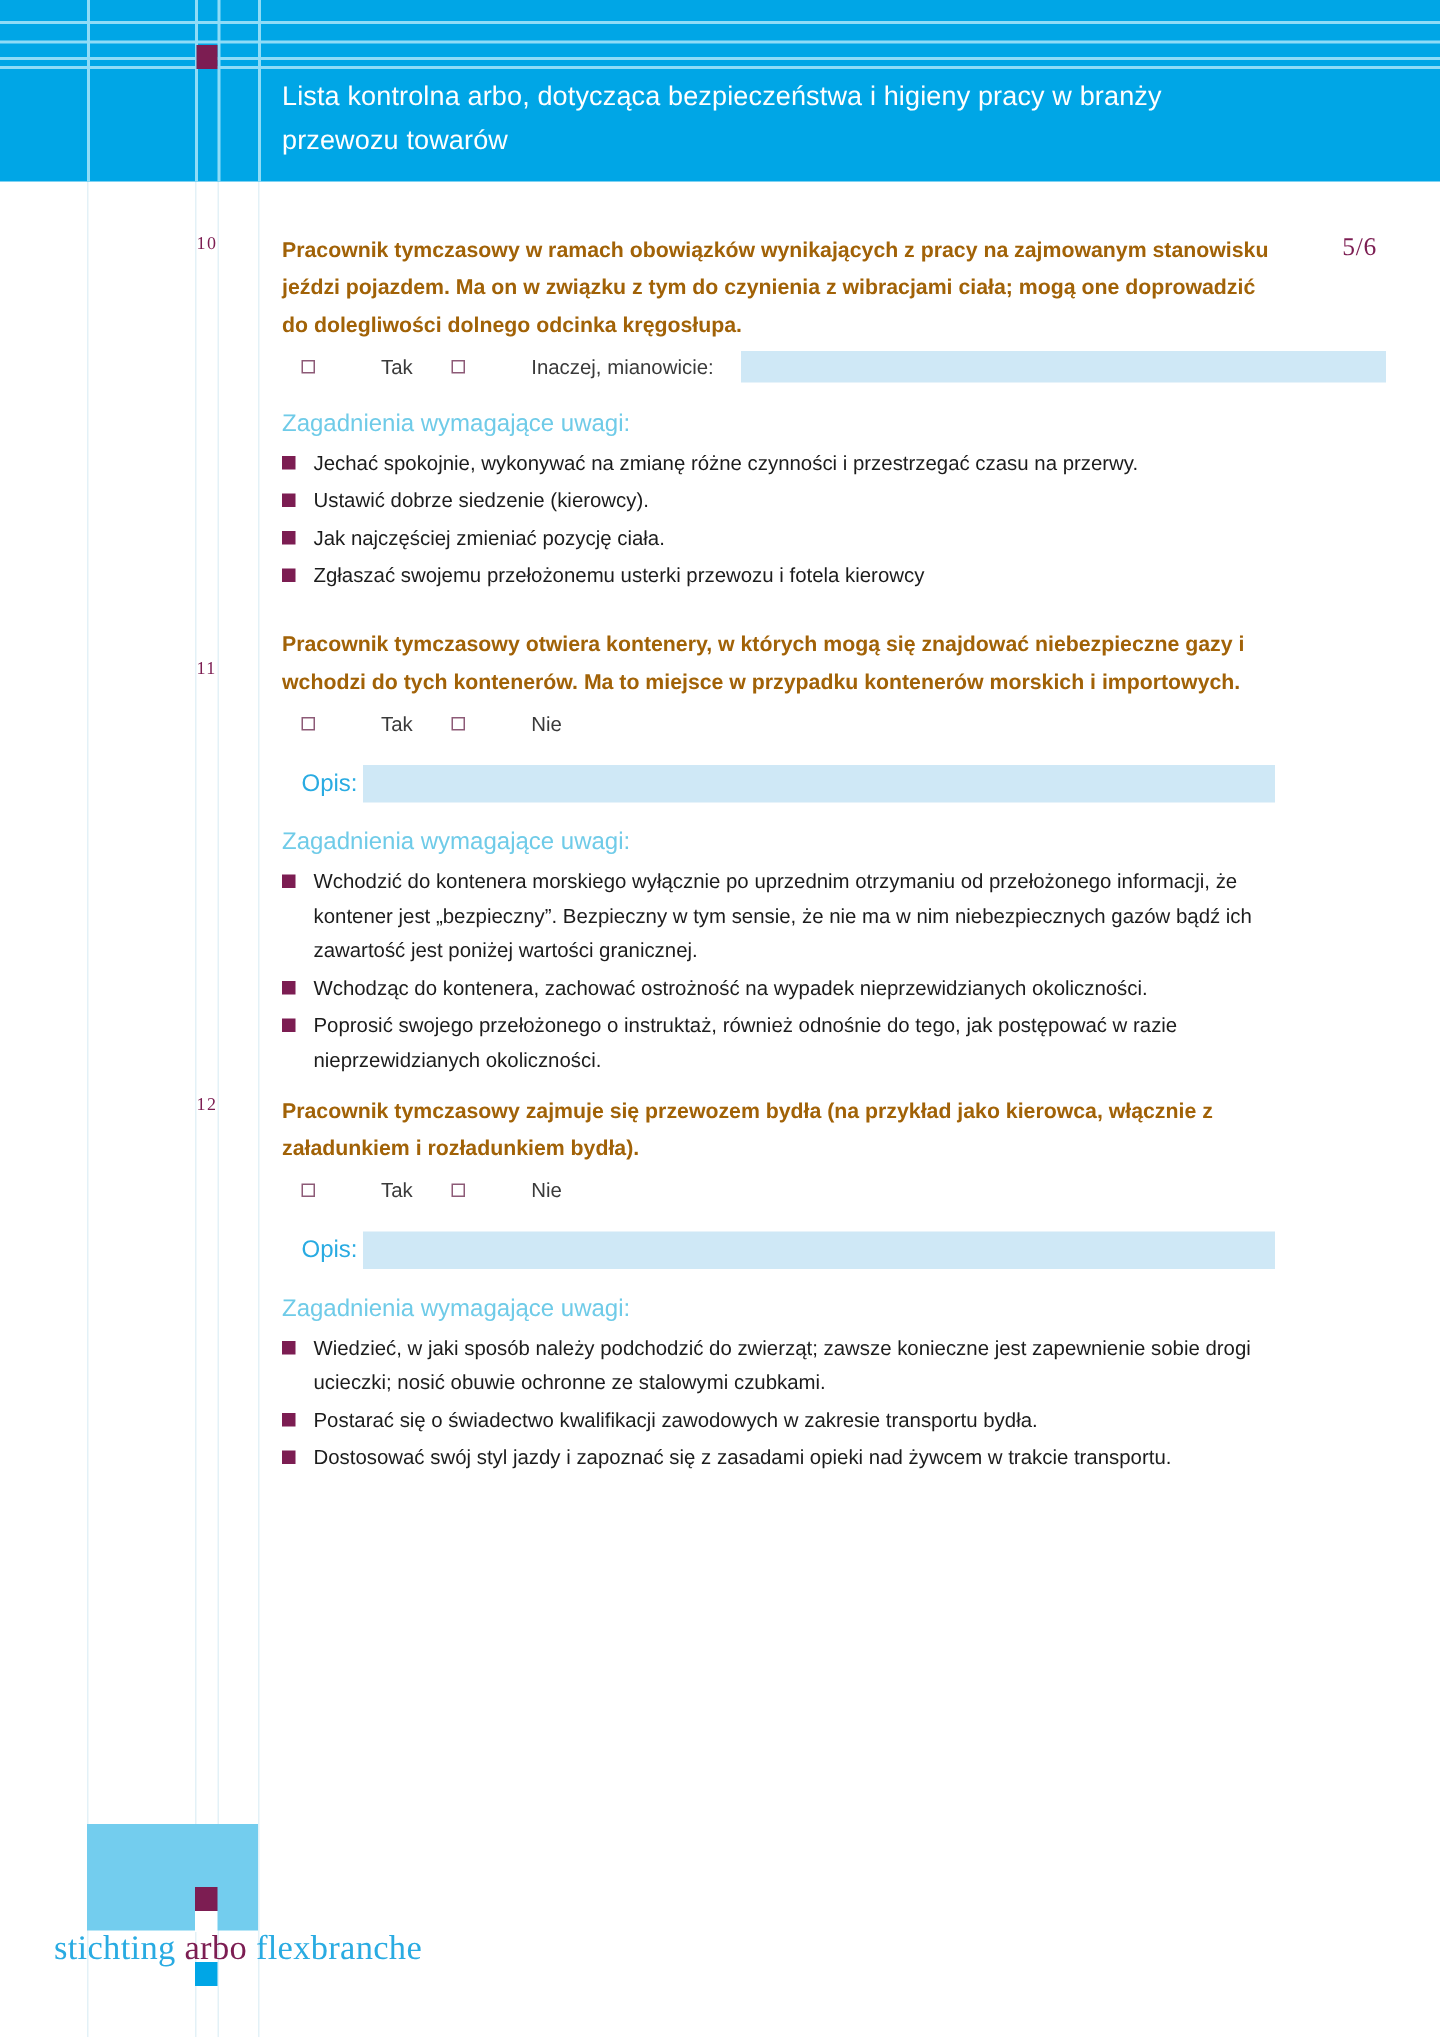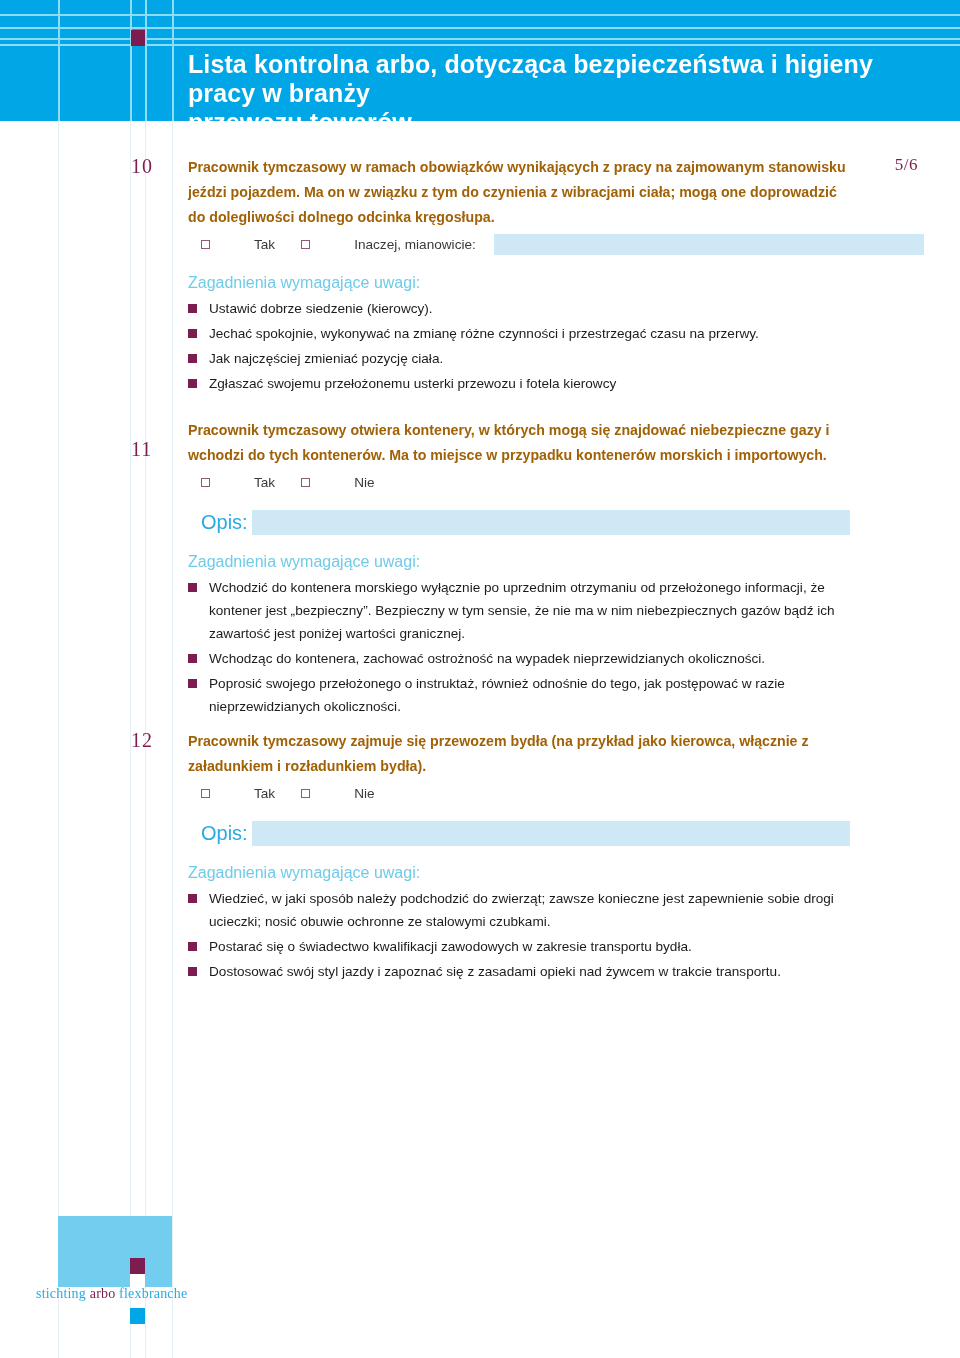--- a/index.html
+++ b/index.html
@@ -74,44 +74,44 @@
     height: 16px;
     background: #7c1d52;
   }
 
   .banner-title {
     position: absolute;
     left: 188px;
     top: 50px;
     width: 710px;
     color: #ffffff;
-    font-size: 25px;
+    font-size: 18px;
     line-height: 29px;
-    font-weight: 700;
+    font-weight: 400;
     letter-spacing: 0.1px;
   }
 
   
   .page-number {
     position: absolute;
     right: 42px;
     top: 155px;
     color: #7c1d52;
     font-size: 17px;
     font-family: "Liberation Serif", serif;
     letter-spacing: 0.5px;
   }
 
   
   .qnum {
     position: absolute;
     left: 131px;
     color: #7c1d52;
     font-family: "Liberation Serif", serif;
-    font-size: 20px;
+    font-size: 12px;
     letter-spacing: 1px;
     font-weight: 400;
   }
 
   .qbody {
     position: absolute;
     left: 188px;
     width: 662px;
   }
 
@@ -160,21 +160,21 @@
 
   
   .opis-row {
     display: flex;
     align-items: center;
     margin-top: 16px;
     padding-left: 13px;
   }
   .opis-label {
     color: #29abe2;
-    font-size: 20px;
+    font-size: 16px;
     margin-right: 4px;
     flex: 0 0 auto;
   }
   .opis-field {
     height: 25px;
     background: #cfe8f6;
     flex: 1 1 auto;
   }
 
   
@@ -245,21 +245,21 @@
     top: 110px;
     width: 15px;
     height: 16px;
     background: #00a6e6;
   }
   .logo-text {
     position: absolute;
     left: 36px;
     top: 88px;
     font-family: "Liberation Serif", serif;
-    font-size: 14px;
+    font-size: 23px;
     letter-spacing: 0.2px;
     white-space: nowrap;
   }
   .logo-text .t-stichting { color: #29abe2; }
   .logo-text .t-arbo { color: #7c1d52; }
   .logo-text .t-flex { color: #29abe2; }
 </style>
 </head>
 <body>
 
@@ -298,22 +298,22 @@
         <span class="opt-label">Tak</span>
       </div>
       <div class="opt">
         <span class="checkbox"></span>
         <span class="opt-label">Inaczej, mianowicie:</span>
       </div>
       <div class="inline-field f10"></div>
     </div>
     <div class="notes-heading">Zagadnienia wymagające uwagi:</div>
     <ul class="bullets">
+      <li>Jechać spokojnie, wykonywać na zmianę różne czynności i przestrzegać czasu na przerwy.</li>
       <li>Ustawić dobrze siedzenie (kierowcy).</li>
-      <li>Jechać spokojnie, wykonywać na zmianę różne czynności i przestrzegać czasu na przerwy.</li>
       <li>Jak najczęściej zmieniać pozycję ciała.</li>
       <li>Zgłaszać swojemu przełożonemu usterki przewozu i fotela kierowcy</li>
     </ul>
   </div>
 
   <div class="qnum" style="top:438px">11</div>
   <div class="qbody" style="top:418px">
     <div class="qtext bold">Pracownik tymczasowy otwiera kontenery, w których mogą się znajdować niebezpieczne gazy i wchodzi do tych kontenerów. Ma to miejsce w przypadku kontenerów morskich i importowych.</div>
     <div class="answers">
       <div class="opt">

